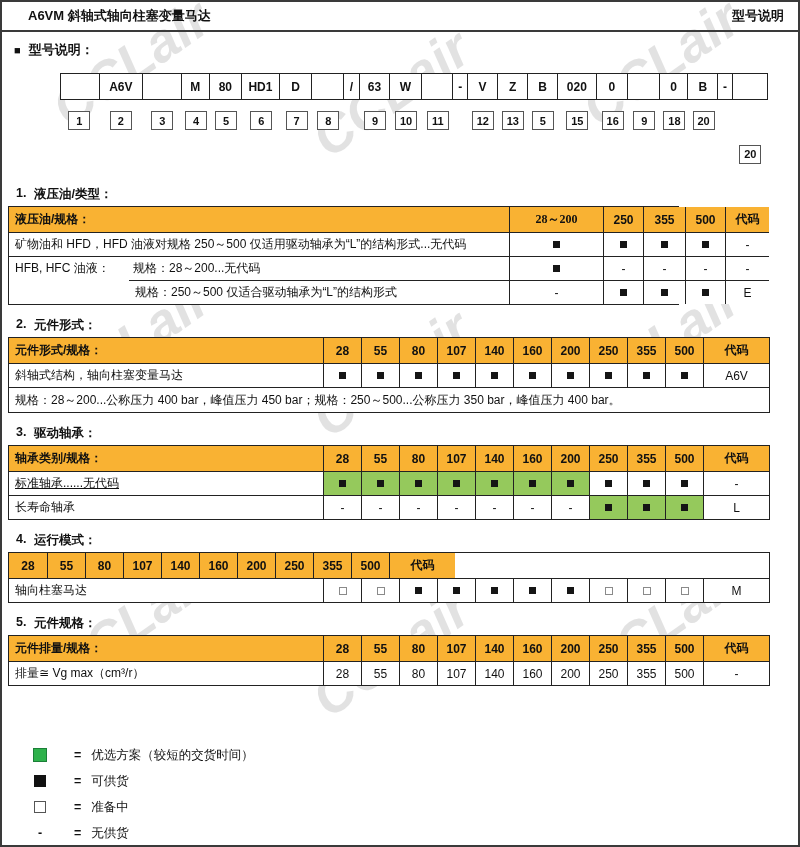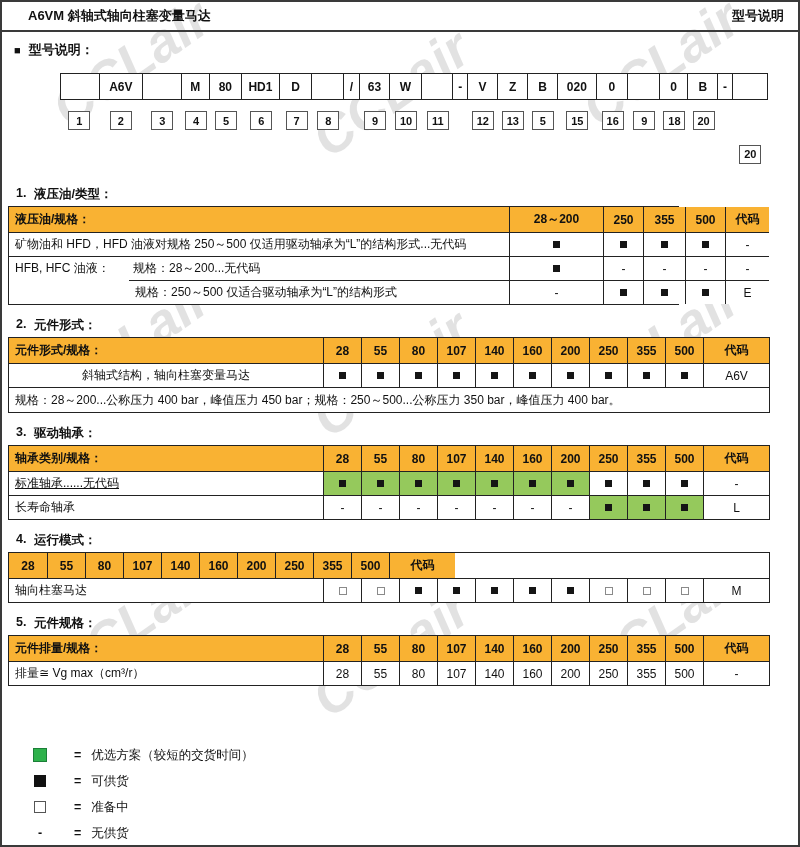--- a/index.html
+++ b/index.html
@@ -189,21 +189,21 @@
     </div>
 
     <div class="section first">
       <div class="section-title">
         <span class="no">1.</span>
         <span>液压油/类型：</span>
       </div>
       <div class="tbl" style="width: 671px;">
           <div class="trow thead">
             <div class="tcell lbl" style="flex: 0 0 500px;">液压油/规格：</div>
-            <div class="tcell" style="flex: 0 0 94px;">28～200</div>
+            <div class="tcell" style="flex: 0 0 94px; font-family: Liberation Serif, serif;">28～200</div>
             <div class="tcell" style="flex: 0 0 40px;">250</div>
             <div class="tcell" style="flex: 0 0 42px;">355</div>
             <div class="tcell" style="flex: 0 0 40px;">500</div>
             <div class="tcell" style="flex: 0 0 44px;">代码</div>
           </div>
           <div class="trow">
             <div class="tcell lbl" style="flex: 0 0 500px;">
               <span>矿物油和 HFD，HFD 油液对规格 250～500 仅适用驱动轴承为“L”的结构形式...无代码</span>
             </div>
             <div class="tcell val" style="flex: 0 0 94px;">
@@ -280,21 +280,21 @@
             <div class="tcell" style="flex: 0 0 38px;">107</div>
             <div class="tcell" style="flex: 0 0 38px;">140</div>
             <div class="tcell" style="flex: 0 0 38px;">160</div>
             <div class="tcell" style="flex: 0 0 38px;">200</div>
             <div class="tcell" style="flex: 0 0 38px;">250</div>
             <div class="tcell" style="flex: 0 0 38px;">355</div>
             <div class="tcell" style="flex: 0 0 38px;">500</div>
             <div class="tcell" style="flex: 0 0 66px;">代码</div>
           </div>
           <div class="trow">
-            <div class="tcell lbl" style="flex: 0 0 314px; justify-content: center;">
+            <div class="tcell lbl" style="flex: 0 0 314px;">
               <span>斜轴式结构，轴向柱塞变量马达</span>
             </div>
             <div class="tcell val" style="flex: 0 0 38px;">
               <span class="sqf"></span>
             </div>
             <div class="tcell val" style="flex: 0 0 38px;">
               <span class="sqf"></span>
             </div>
             <div class="tcell val" style="flex: 0 0 38px;">
               <span class="sqf"></span>

